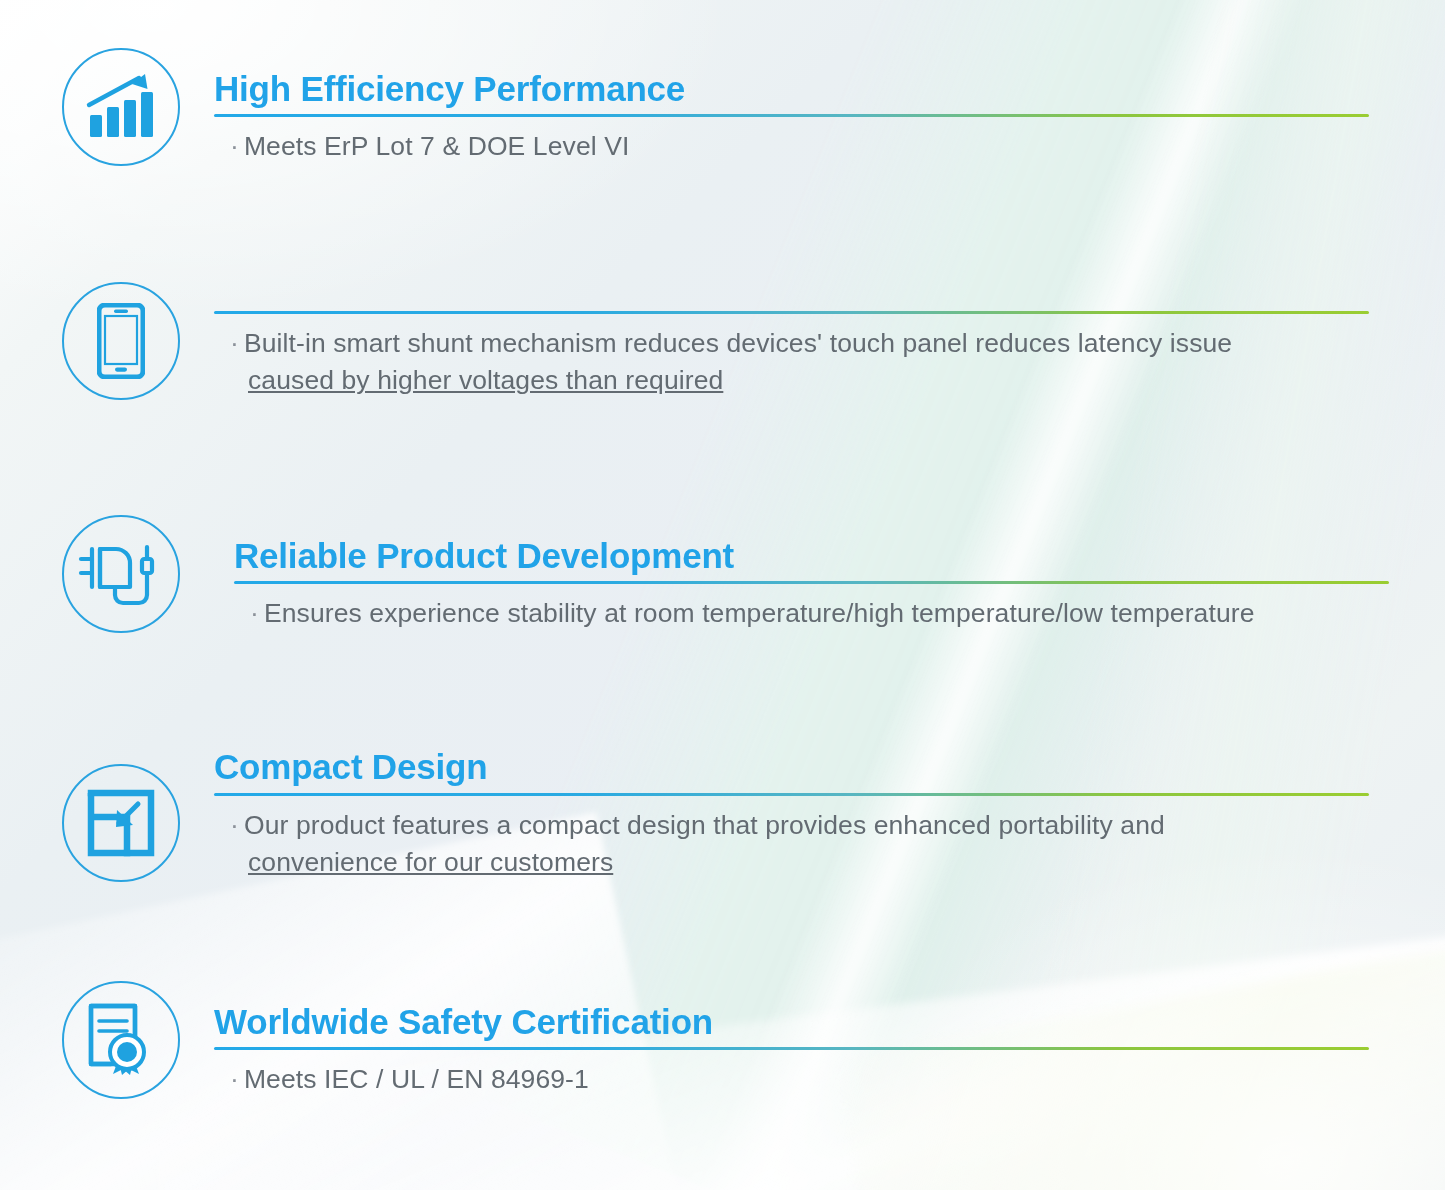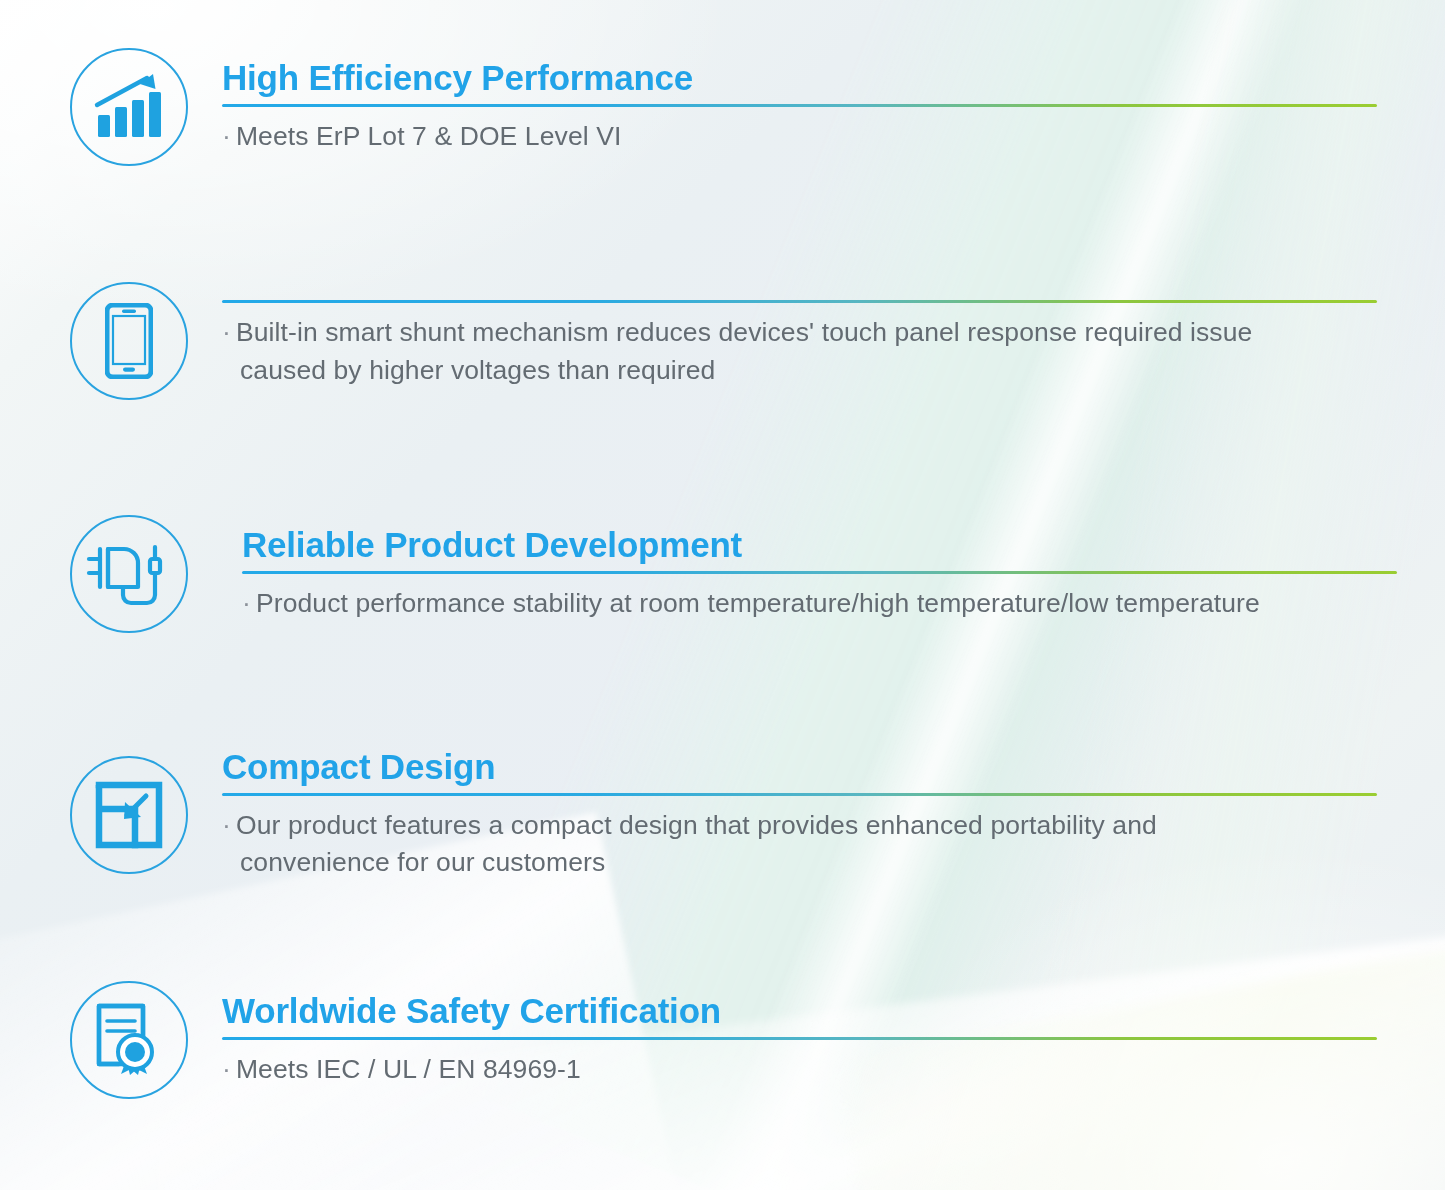--- a/index.html
+++ b/index.html
@@ -86,24 +86,24 @@
 
   
   .features {
     position: relative;
     z-index: 3;
     padding: 0;
   }
 
   .feature-row {
     position: absolute;
-    left: 12px;
+    left: 4px;
     width: 1207px;
     display: flex;
-    align-items: center;
+    align-items: flex-end;
   }
 
   .icon-wrap {
     width: 130px;
     margin-left: 52px;
     flex: 0 0 130px;
     display: flex;
     align-items: flex-start;
     justify-content: center;
   }
@@ -137,35 +137,37 @@
   .feature-rule {
     height: 3px;
     margin-top: 7px;
     width: 1155px;
     background: linear-gradient(90deg, #23a9e8 0%, #2aaae2 32%, #57b6c2 55%, #8cc63f 78%, #9acd32 100%);
     border-radius: 2px;
   }
 
   .bullets {
     margin-top: 11px;
+    margin-left: 16px;
   }
 
   .bullet {
     color: #636b72;
     font-size: 26.5px;
     line-height: 1.42;
     letter-spacing: 0.1px;
   }
   .bullet .dot {
     color: #8b9199;
     margin-right: 5px;
   }
   .bullet .cont {
     display: block;
     padding-left: 18px;
+    text-decoration: underline;
   }
 </style>
 </head>
 <body>
 
 <div id="page">
 
   <div class="bg-layer">
     <div class="glow-tl"></div>
     <div class="streak streak-a"></div>
@@ -215,21 +217,21 @@
             <rect x="8" y="13" width="32" height="48" fill="none" stroke="#1fa2e0" stroke-width="2.2"></rect>
             <rect x="17" y="6.5" width="14" height="3.4" rx="1.7" fill="#1fa2e0"></rect>
             <rect x="18" y="64.5" width="12" height="4.2" rx="2.1" fill="#1fa2e0"></rect>
           </svg>
         </div>
       </div>
       <div class="feature-body">
         <div class="feature-rule"></div>
         <div class="bullets">
           <div class="bullet">
-            <span class="dot">·</span><span>Built-in smart shunt mechanism reduces devices' touch panel response required issue</span>
+            <span class="dot">·</span><span>Built-in smart shunt mechanism reduces devices' touch panel reduces latency issue</span>
             <span class="cont">caused by higher voltages than required</span>
           </div>
         </div>
       </div>
     </div>
 
     <div class="feature-row" style="top:515px;gap:20px;">
       <div class="icon-wrap">
         <div class="icon-circle">
           <svg width="86" height="66" viewBox="0 0 86 66" aria-hidden="true">
@@ -244,21 +246,21 @@
               <path d="M69 18 v-12"></path>
             </g>
           </svg>
         </div>
       </div>
       <div class="feature-body">
         <div class="feature-title">Reliable Product Development</div>
         <div class="feature-rule"></div>
         <div class="bullets">
           <div class="bullet">
-            <span class="dot">·</span><span>Product performance stability at room temperature/high temperature/low temperature</span>
+            <span class="dot">·</span><span>Ensures experience stability at room temperature/high temperature/low temperature</span>
           </div>
         </div>
       </div>
     </div>
 
     <div class="feature-row" style="top:748px;">
       <div class="icon-wrap">
         <div class="icon-circle">
           <svg width="70" height="70" viewBox="0 0 70 70" aria-hidden="true">
             <path d="M5 5 h60 v60 h-24" fill="none" stroke="#1fa2e0" stroke-width="6.5" stroke-linecap="square"></path>

